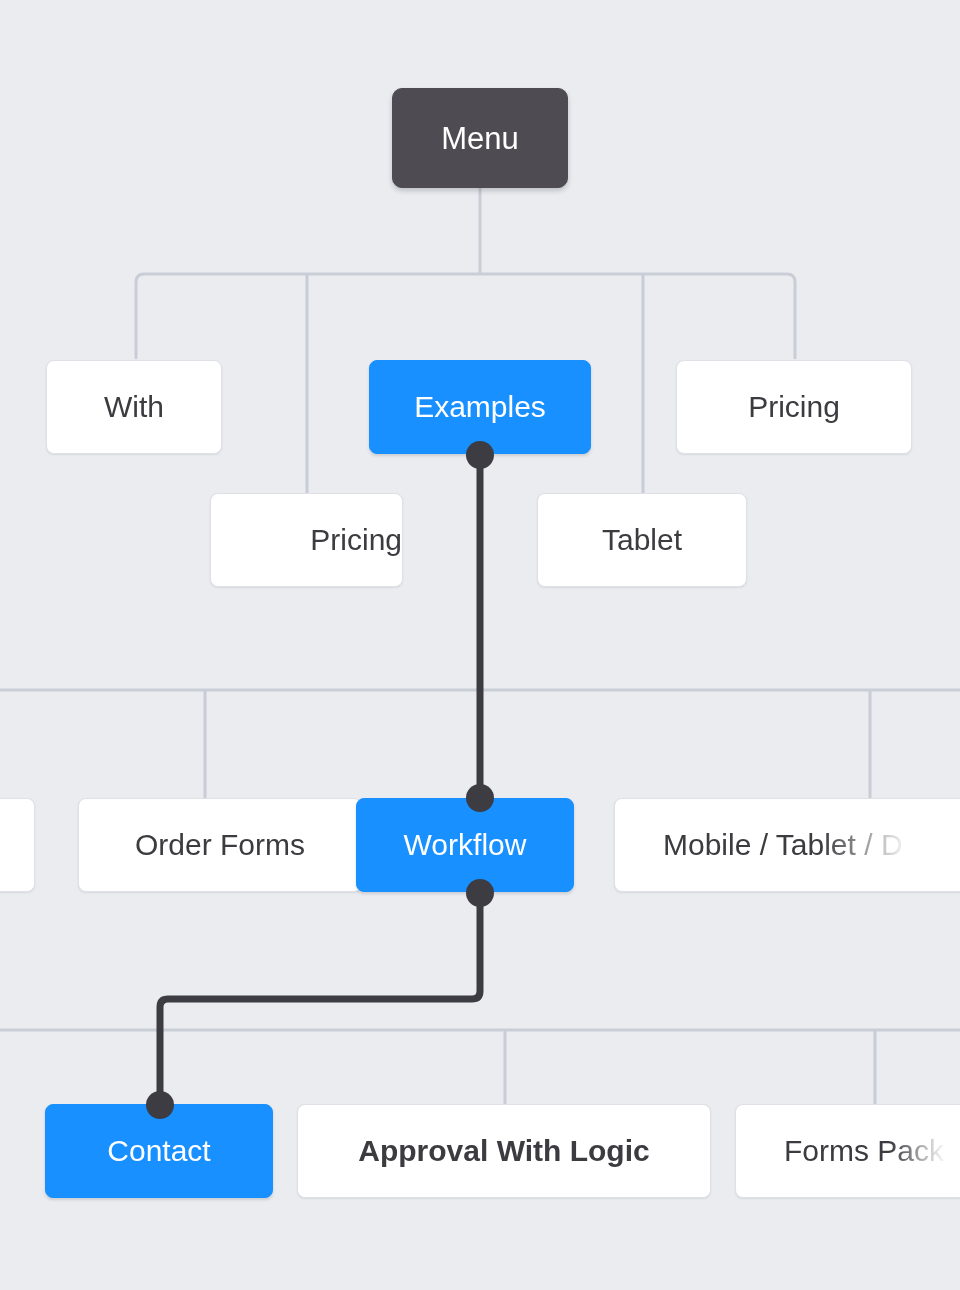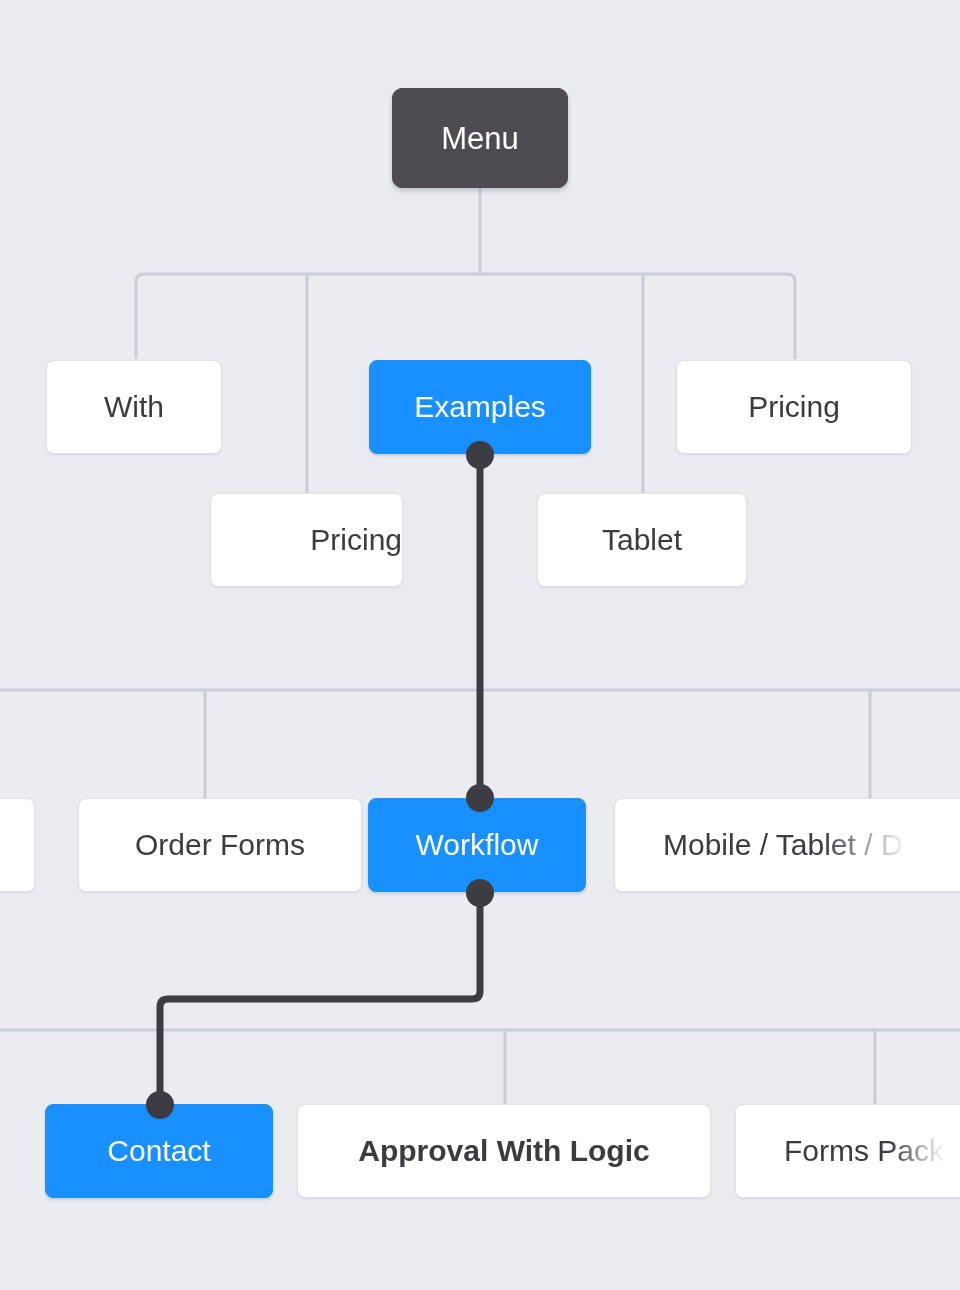--- a/index.html
+++ b/index.html
@@ -163,21 +163,21 @@
   </div>
 
   <div class="node plain" style="left:-40px; top:798px; width:75px; height:94px;">
     <span class="node-label"></span>
   </div>
 
   <div class="node plain" style="left:78px; top:798px; width:284px; height:94px;">
     <span class="node-label">Order Forms</span>
   </div>
 
-  <div class="node active" style="left:368px; top:798px; width:218px; height:94px;">
+  <div class="node active" style="left:356px; top:798px; width:218px; height:94px;">
     <span class="node-label">Workflow</span>
   </div>
 
   <div class="node plain clip-right" style="left:614px; top:798px; width:400px; height:94px;">
     <span class="node-label">Mobile / Tablet / D</span>
   </div>
 
   <div class="node active" style="left:45px; top:1104px; width:228px; height:94px;">
     <span class="node-label">Contact</span>
   </div>

